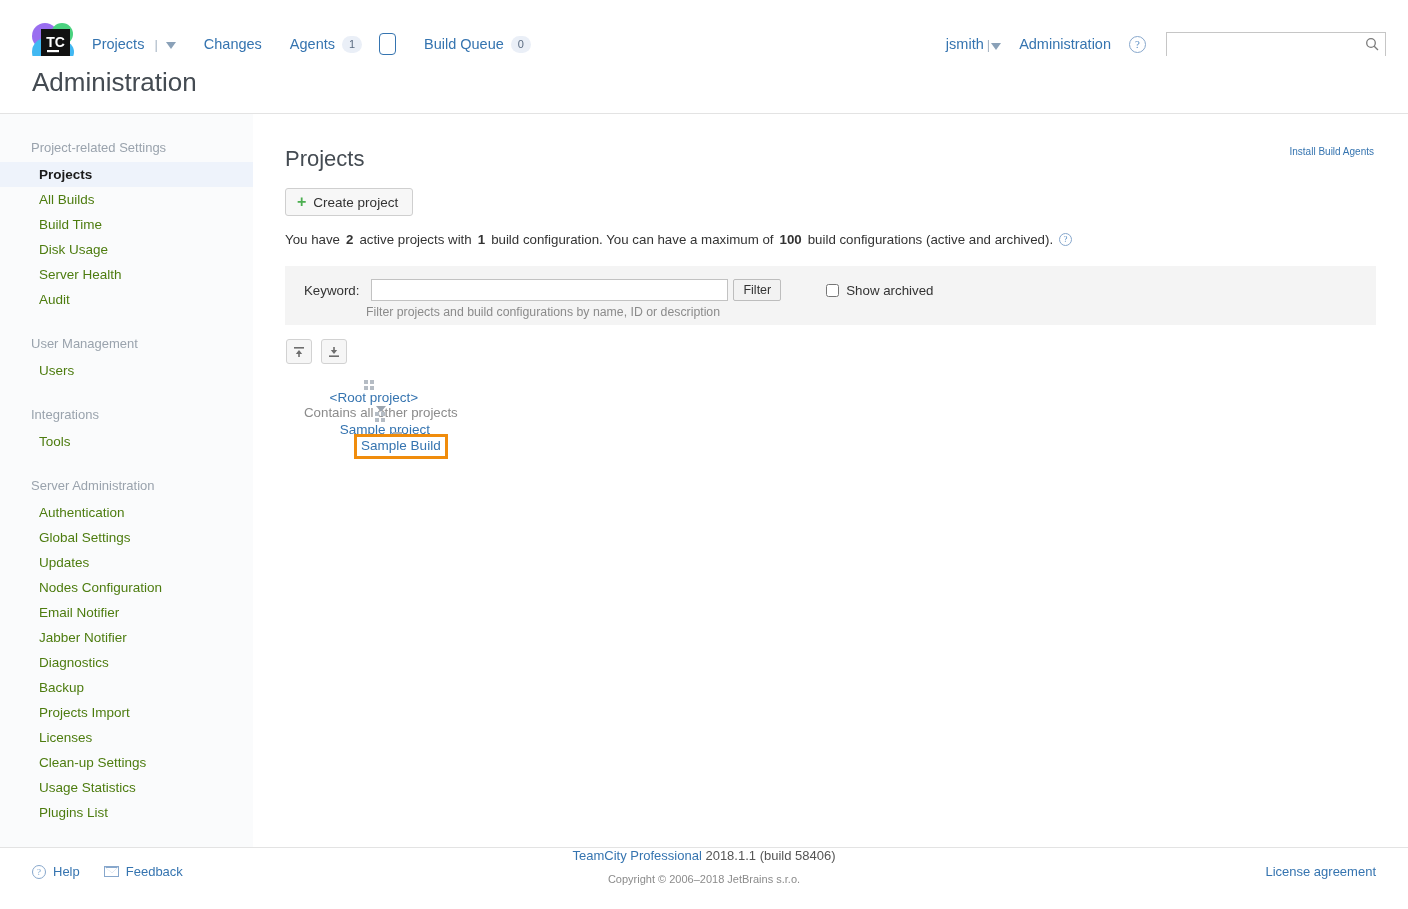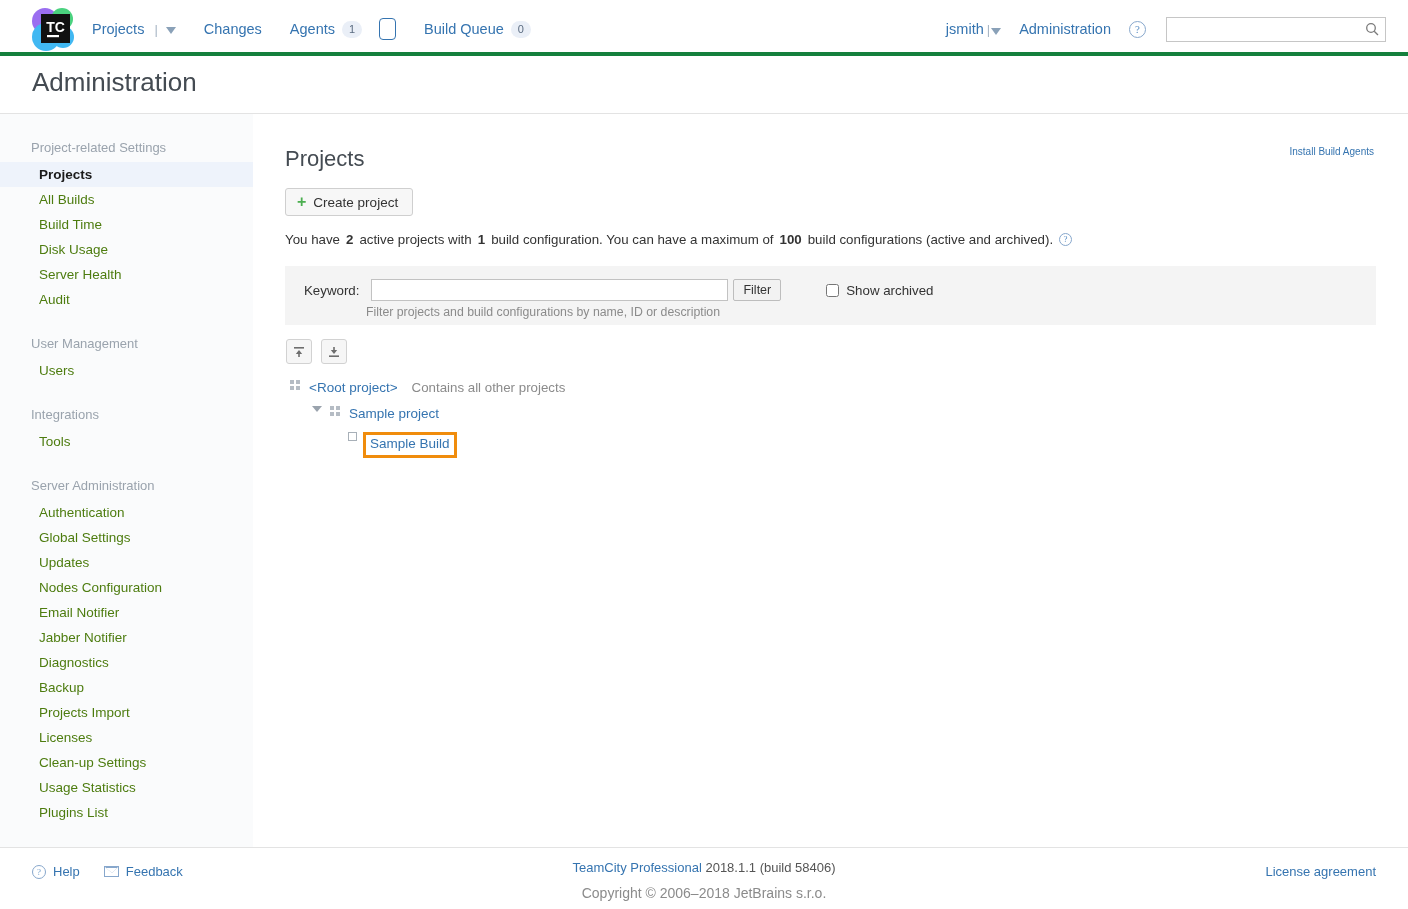--- a/index.html
+++ b/index.html
@@ -11,21 +11,21 @@
     font-family: "Liberation Sans", sans-serif;
     font-size: 13px;
     color: #333333;
     overflow: hidden;
   }
 
   a { text-decoration: none; }
 
   
   .topbar {
-    position: absolute; top: 1px; left: 0;
+    position: absolute; top: 16px; left: 0;
     width: 1408px; height: 56px;
     background: #ffffff;
     border-bottom: 5px solid #15803d;
   }
   .tc-logo {
     position: absolute; left: 28px; top: 3px;
     width: 54px; height: 50px;
   }
   .nav-left {
     position: absolute; left: 92px; top: 0;
@@ -247,23 +247,24 @@
     background: #f6f6f6;
     border: 1px solid #d2d2d2;
     border-radius: 3px;
     display: flex; align-items: center; justify-content: center;
     cursor: pointer;
   }
 
   
   .tree { position: absolute; left: 290px; top: 380px; }
   .tree-row {
-    display: flex; 
+    display: flex; align-items: center;
     height: 26px;
     font-size: 13.5px;
+    flex-direction: column;
   }
   .tree-row.lvl1 { padding-left: 22px; }
   .tree-row.lvl2 { padding-left: 58px; }
   .proj-icon {
     display: inline-grid;
     grid-template-columns: 4px 4px;
     grid-template-rows: 4px 4px;
     gap: 2px;
     margin-right: 9px;
   }
@@ -326,27 +327,27 @@
     border-top: 6px solid #87a7cc;
   }
   .envelope:after {
     content: ""; position: absolute; left: 1px; top: 1px;
     width: 0; height: 0;
     border-left: 6px solid transparent;
     border-right: 5px solid transparent;
     border-top: 5px solid #fff;
   }
   .footer-center {
-    position: absolute; left: 0; top: 12px;
+    position: absolute; left: 0; top: 0;
     width: 1408px;
     text-align: center;
   }
   .fc-line1 { font-size: 13px; color: #555; }
   .fc-line1 .tc-name { color: #3574b0; }
-  .fc-line2 { font-size: 14px; color: #8b8b8b; margin-top: 10px; text-align: center; }
+  .fc-line2 { font-size: 11px; color: #8b8b8b; margin-top: 10px; text-align: center; }
   .footer-right {
     position: absolute; right: 32px; top: 16px;
     color: #3574b0; font-size: 13px; cursor: pointer;
   }
 </style>
 </head>
 <body>
 
 <div class="topbar">
 

